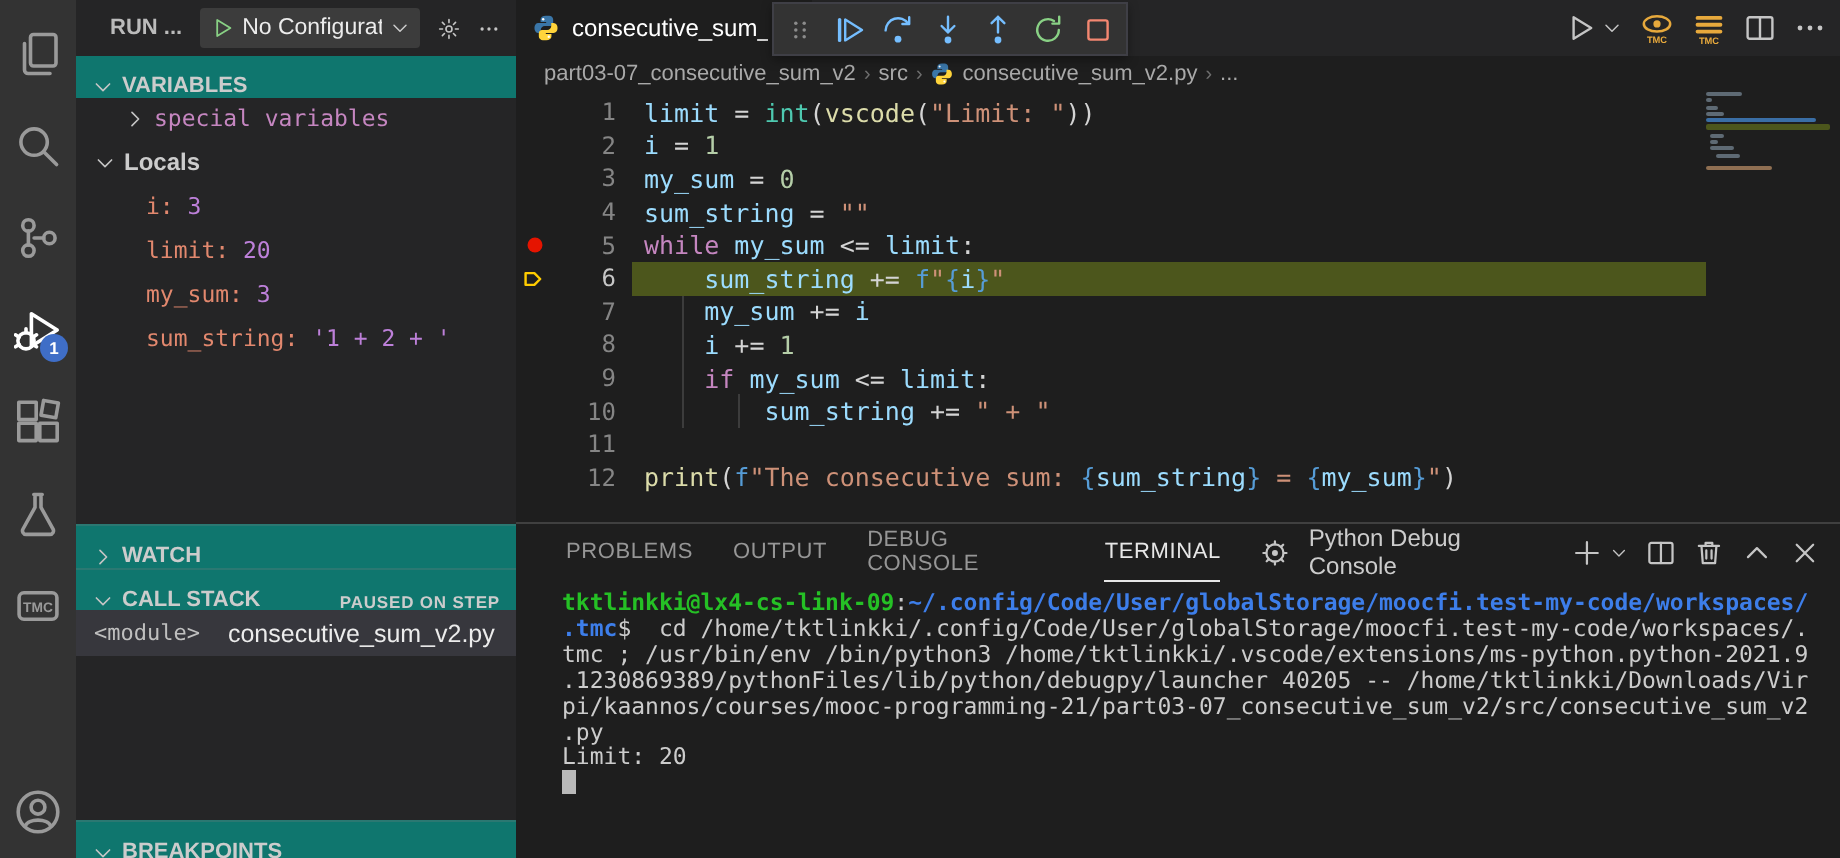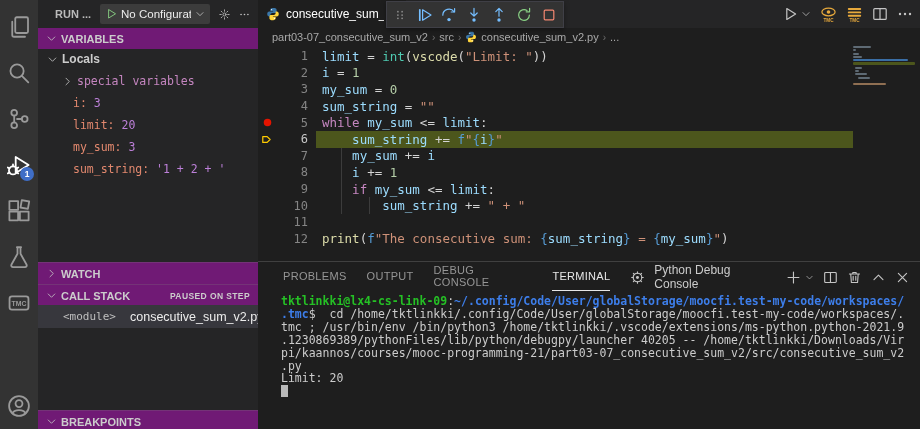--- a/index.html
+++ b/index.html
@@ -23,35 +23,35 @@
   
   .sidebar{position:absolute;left:38px;top:0;bottom:0;width:220px;background:#252526;}
   .side-header{height:28px;display:flex;align-items:center;padding:0 8px 0 17px;gap:9px;}
   .side-title{font-size:11px;color:#bbbbbb;white-space:nowrap;font-weight:bold;}
   .cfg{display:flex;align-items:center;background:#3c3c3c;height:20px;border-radius:2px;
        padding:0 5px;gap:4px;cursor:pointer;}
   .cfg .ic{width:12px;height:12px;color:#89d185;}
   .cfg-label{max-width:70px;overflow:hidden;white-space:nowrap;font-size:11.5px;color:#ececec;}
   .cfg .chev{width:10px;height:10px;color:#cccccc;}
   .hdr-ic{width:15px;height:15px;color:#c5c5c5;cursor:pointer;}
-  .sec{position:absolute;left:0;right:0;height:21px;display:flex;align-items:center;
-       padding:0 8px;gap:4px;font-size:11px;font-weight:bold;color:#cccccc;background:#701a75;}
+  .sec{position:absolute;left:0;right:0;height:21px;display:flex;align-items:flex-end;
+       padding:0 8px;gap:4px;font-size:11px;font-weight:bold;color:#cccccc;background:#0f766e;}
   .sec .ic{width:11px;height:11px;color:#c5c5c5;}
   .sec.bordered{border-top:1px solid rgba(128,128,128,0.25);}
   .sec-badge{margin-left:auto;font-size:8.5px;font-weight:bold;letter-spacing:.4px;color:#cccccc;}
   .vars-tree{position:absolute;top:48px;left:0;right:0;}
   .vrow{height:22px;display:flex;align-items:center;cursor:pointer;}
   .vrow .ic{width:11px;height:11px;color:#c5c5c5;margin-right:4px;}
   .vgroup-label{font-weight:bold;font-size:12px;color:#cccccc;}
   .vspecial{color:#c586c0;font-family:"DejaVu Sans Mono",monospace;font-size:11.5px;}
   .vname{color:#e2886e;font-family:"DejaVu Sans Mono",monospace;font-size:11.5px;white-space:pre;}
   .vval{color:#bd80d9;font-family:"DejaVu Sans Mono",monospace;font-size:11.5px;white-space:pre;}
   .frame-row{position:absolute;top:305px;left:0;right:0;height:23px;background:#37373d;
              display:flex;align-items:center;cursor:pointer;}
-  .frame-scope{font-family:"DejaVu Sans Mono",monospace;font-size:11px;color:#bfbfbf;margin-left:25px;}
+  .frame-scope{font-family:"DejaVu Sans Mono",monospace;font-size:11px;color:#bfbfbf;margin-left:9px;}
   .frame-file{font-size:12.5px;color:#ececec;margin-left:14px;}
 
   
   .main{position:absolute;left:258px;right:0;top:0;bottom:0;}
   .editor{position:absolute;left:0;right:0;top:0;height:262px;background:#1e1e1e;}
   .tabbar{height:28px;background:#252526;display:flex;align-items:stretch;}
   .tab{width:132px;background:#1e1e1e;display:flex;align-items:center;gap:6px;padding:0 8px;
        font-size:12px;color:#ffffff;cursor:pointer;}
   .tab .ic{width:14px;height:14px;flex:0 0 auto;}
   .tab-label{overflow:hidden;white-space:nowrap;max-width:98px;}
@@ -83,21 +83,21 @@
   .guide{position:absolute;top:0;bottom:0;width:1px;background:#3c3c3c;}
   .t-var{color:#9cdcfe}.t-kw{color:#c586c0}.t-fn{color:#dcdcaa}.t-type{color:#4ec9b0}
   .t-str{color:#ce9178}.t-num{color:#b5cea8}.t-op{color:#d4d4d4}.t-f{color:#569cd6}.t-p{color:#d4d4d4}
 
   .minimap{position:absolute;top:46px;right:0;width:67px;bottom:0;cursor:pointer;}
   .mm-row{height:2px;margin-bottom:1.3px;border-radius:1px;}
 
   
   .panel{position:absolute;left:0;right:0;bottom:0;height:167px;background:#1e1e1e;
          border-top:1px solid rgba(128,128,128,0.35);}
-  .panel-header{height:29px;display:flex;align-items:flex-end;padding:0 10px 0 25px;}
+  .panel-header{height:29px;display:flex;align-items:flex-start;padding:0 10px 0 25px;}
   .ptab{font-size:11px;color:#969696;margin-right:20px;height:28px;display:flex;align-items:center;
         letter-spacing:.3px;cursor:pointer;border-bottom:1px solid transparent;}
   .ptab.active{color:#e7e7e7;border-bottom-color:#e7e7e7;}
   .panel-actions{margin-left:auto;display:flex;align-items:center;gap:9px;color:#c5c5c5;}
   .pa{width:15px;height:15px;cursor:pointer;}
   .pa.smallchev{width:9px;height:9px;margin-left:-5px;}
   .pa-label{font-size:12px;color:#cccccc;cursor:pointer;}
   .terminal{position:absolute;left:23px;right:2px;top:33px;bottom:0;
             font-family:"DejaVu Sans Mono",monospace;font-size:11.5px;line-height:12.9px;
             color:#cccccc;white-space:pre;overflow:hidden;cursor:text;}
@@ -219,35 +219,35 @@
 
     <div class="sec" style="top:28px;">
       <span class="ic">
           <svg viewBox="0 0 16 16" fill="none" stroke="currentColor" stroke-width="1.2" stroke-linecap="round" stroke-linejoin="round">
             <path d="M3.2 5.8L8 10.6l4.8-4.8"></path>
           </svg>
         </span>
       <span>VARIABLES</span>
     </div>
     <div class="vars-tree" id="vars-tree">
+        <div class="vrow" style="padding-left: 24px;">
+          <span class="ic">
+            <svg viewBox="0 0 16 16" fill="none" stroke="currentColor" stroke-width="1.2" stroke-linecap="round" stroke-linejoin="round">
+              <path d="M5.8 3.2L10.6 8l-4.8 4.8"></path>
+            </svg>
+          </span>
+          <span class="vspecial">special variables</span>
+        </div>
         <div class="vrow" style="padding-left: 9px;">
           <span class="ic">
             <svg viewBox="0 0 16 16" fill="none" stroke="currentColor" stroke-width="1.2" stroke-linecap="round" stroke-linejoin="round">
               <path d="M3.2 5.8L8 10.6l4.8-4.8"></path>
             </svg>
           </span>
           <span class="vgroup-label">Locals</span>
-        </div>
-        <div class="vrow" style="padding-left: 24px;">
-          <span class="ic">
-            <svg viewBox="0 0 16 16" fill="none" stroke="currentColor" stroke-width="1.2" stroke-linecap="round" stroke-linejoin="round">
-              <path d="M5.8 3.2L10.6 8l-4.8 4.8"></path>
-            </svg>
-          </span>
-          <span class="vspecial">special variables</span>
         </div>
         <div class="vrow" style="padding-left: 35px;">
           <span class="vname">i: </span>
           <span class="vval">3</span>
         </div>
         <div class="vrow" style="padding-left: 35px;">
           <span class="vname">limit: </span>
           <span class="vval">20</span>
         </div>
         <div class="vrow" style="padding-left: 35px;">

